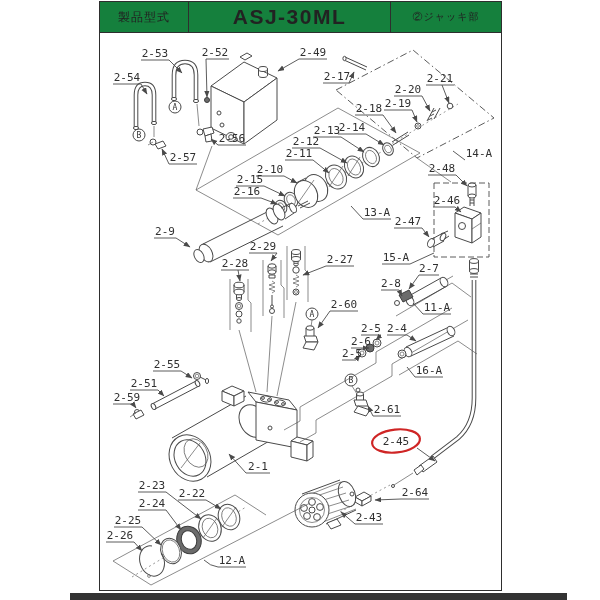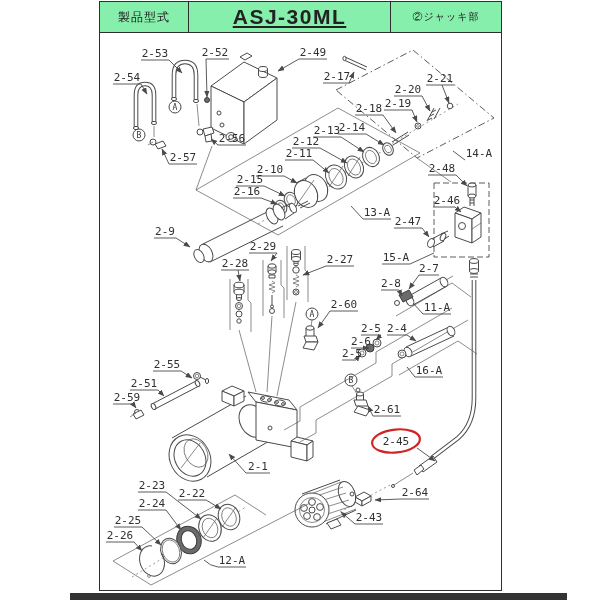--- a/index.html
+++ b/index.html
@@ -1,25 +1,25 @@
 <!DOCTYPE html>
 <html><head>
 <meta charset="utf-8">
 <style>
   html,body{margin:0;padding:0;background:#fff;}
   .screen{position:relative;width:600px;height:600px;background:#fff;overflow:hidden;
           font-family:"Liberation Sans",sans-serif;}
   .frame{position:absolute;left:99px;top:1px;width:403px;height:590px;
          border:1.6px solid #2e2e2e;box-sizing:border-box;background:#fff;}
   .hdr{position:absolute;left:99px;top:1px;width:403px;height:32px;display:flex;
-       border:1.6px solid #2e2e2e;box-sizing:border-box;background:#86efac;}
+       border:1.6px solid #2e2e2e;box-sizing:border-box;background:#15803d;}
   .hcell{display:flex;align-items:center;justify-content:center;height:100%;
          box-sizing:border-box;color:#222;}
   .h1{width:89px;border-right:1.4px solid #2e2e2e;font-size:12px;letter-spacing:1px;}
-  .h2{width:202px;border-right:1.4px solid #2e2e2e;font-size:21px;font-weight:bold;letter-spacing:1.5px;text-decoration:underline;}
+  .h2{width:202px;border-right:1.4px solid #2e2e2e;font-size:21px;font-weight:bold;letter-spacing:1.5px;}
   .h3{flex:1;font-size:10px;letter-spacing:1px;}
   svg.diagram{position:absolute;left:0;top:0;}
   .bbar{position:absolute;left:70px;top:593px;width:497px;height:7px;background:#333;}
   
   .s{stroke:#4a4a4a;stroke-width:1;fill:none;}
   .sw{stroke:#4a4a4a;stroke-width:1;fill:#fff;}
   .thin{stroke:#5a5a5a;stroke-width:.7;fill:none;}
   .dk{stroke:#3c3c3c;stroke-width:1;fill:#6b6b6b;}
   .ld{stroke:#4a4a4a;stroke-width:.9;fill:none;}
   .tube{stroke:#4a4a4a;stroke-width:4.6;fill:none;}

